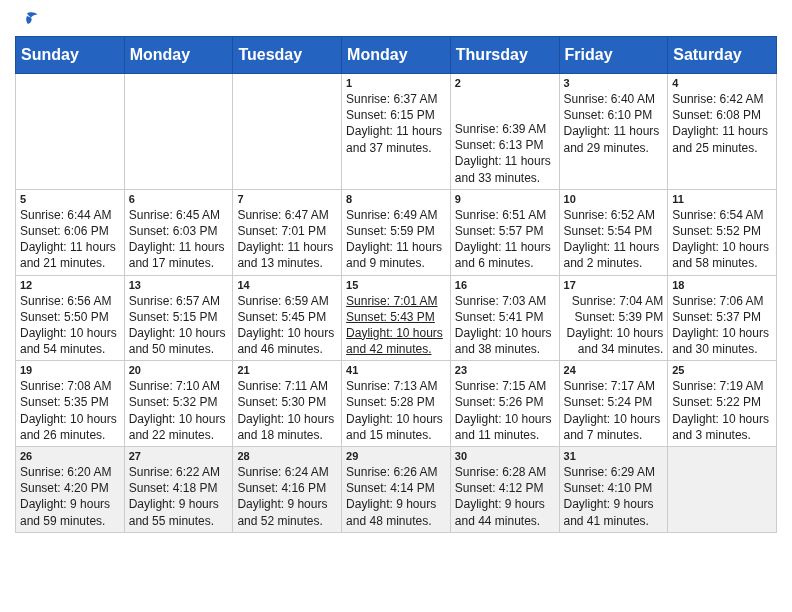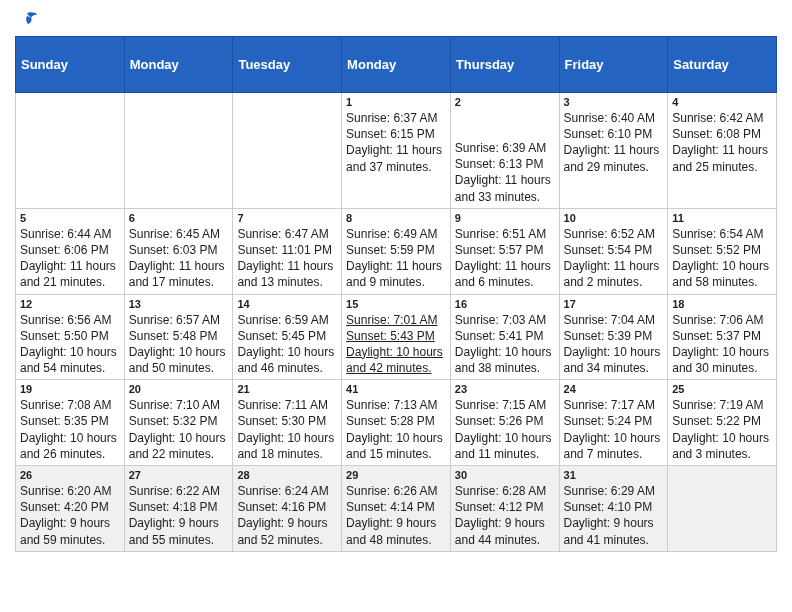--- a/index.html
+++ b/index.html
@@ -49,24 +49,24 @@
       color: #444;
     }
     .calendar {
       width: 100%;
       border-collapse: collapse;
       table-layout: fixed;
     }
     .calendar th {
       background: #2563c0;
       color: #fff;
-      font-size: 13px;
+      font-size: 16px;
       font-weight: bold;
       text-align: left;
-      padding: 20px 5px;
+      padding: 9px 5px;
       border: 1px solid #1a4fa0;
     }
     .calendar td {
       border: 1px solid #ccc;
       vertical-align: top;
       padding: 3px 4px;
       font-size: 9.5px;
       color: #222;
       height: 82px;
       background: #fff;
@@ -165,21 +165,21 @@
           <td>
             <div class="day-num">6</div>
             <div class="day-info" style="white-space: pre-line;">Sunrise: 6:45 AM
 Sunset: 6:03 PM
 Daylight: 11 hours
 and 17 minutes.</div>
           </td>
           <td>
             <div class="day-num">7</div>
             <div class="day-info" style="white-space: pre-line;">Sunrise: 6:47 AM
-Sunset: 11:01 PM
+Sunset: 7:01 PM
 Daylight: 11 hours
 and 13 minutes.</div>
           </td>
           <td>
             <div class="day-num">8</div>
             <div class="day-info" style="white-space: pre-line;">Sunrise: 6:49 AM
 Sunset: 5:59 PM
 Daylight: 11 hours
 and 9 minutes.</div>
           </td>
@@ -209,21 +209,21 @@
           <td>
             <div class="day-num">12</div>
             <div class="day-info" style="white-space: pre-line;">Sunrise: 6:56 AM
 Sunset: 5:50 PM
 Daylight: 10 hours
 and 54 minutes.</div>
           </td>
           <td>
             <div class="day-num">13</div>
             <div class="day-info" style="white-space: pre-line;">Sunrise: 6:57 AM
-Sunset: 5:48 PM
+Sunset: 5:15 PM
 Daylight: 10 hours
 and 50 minutes.</div>
           </td>
           <td>
             <div class="day-num">14</div>
             <div class="day-info" style="white-space: pre-line;">Sunrise: 6:59 AM
 Sunset: 5:45 PM
 Daylight: 10 hours
 and 46 minutes.</div>
           </td>
@@ -236,21 +236,21 @@
           </td>
           <td>
             <div class="day-num">16</div>
             <div class="day-info" style="white-space: pre-line;">Sunrise: 7:03 AM
 Sunset: 5:41 PM
 Daylight: 10 hours
 and 38 minutes.</div>
           </td>
           <td>
             <div class="day-num">17</div>
-            <div class="day-info" style="white-space: pre-line;">Sunrise: 7:04 AM
+            <div class="day-info" style="white-space: pre-line; text-align: right;">Sunrise: 7:04 AM
 Sunset: 5:39 PM
 Daylight: 10 hours
 and 34 minutes.</div>
           </td>
           <td>
             <div class="day-num">18</div>
             <div class="day-info" style="white-space: pre-line;">Sunrise: 7:06 AM
 Sunset: 5:37 PM
 Daylight: 10 hours
 and 30 minutes.</div>

